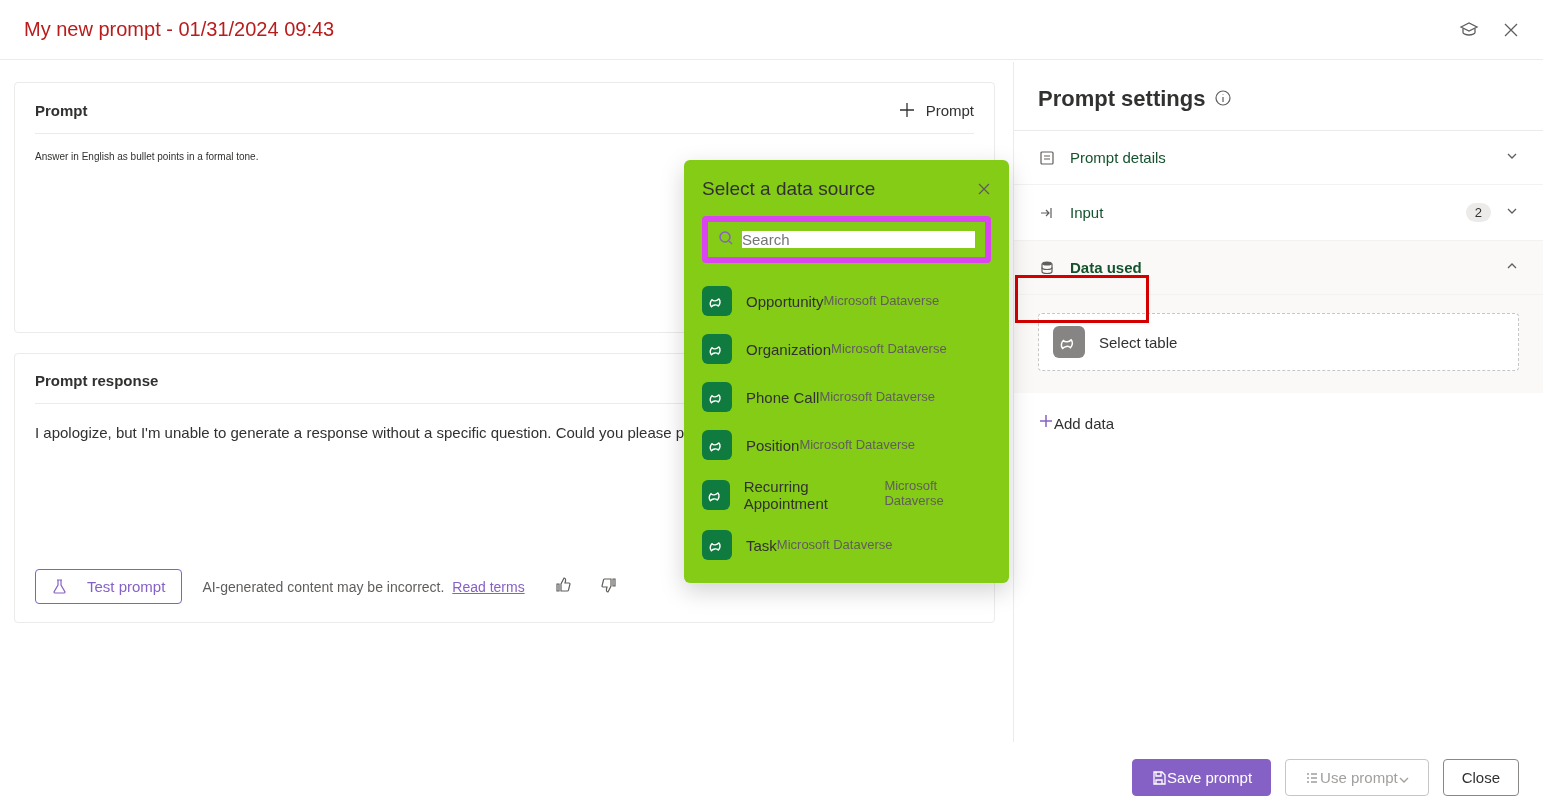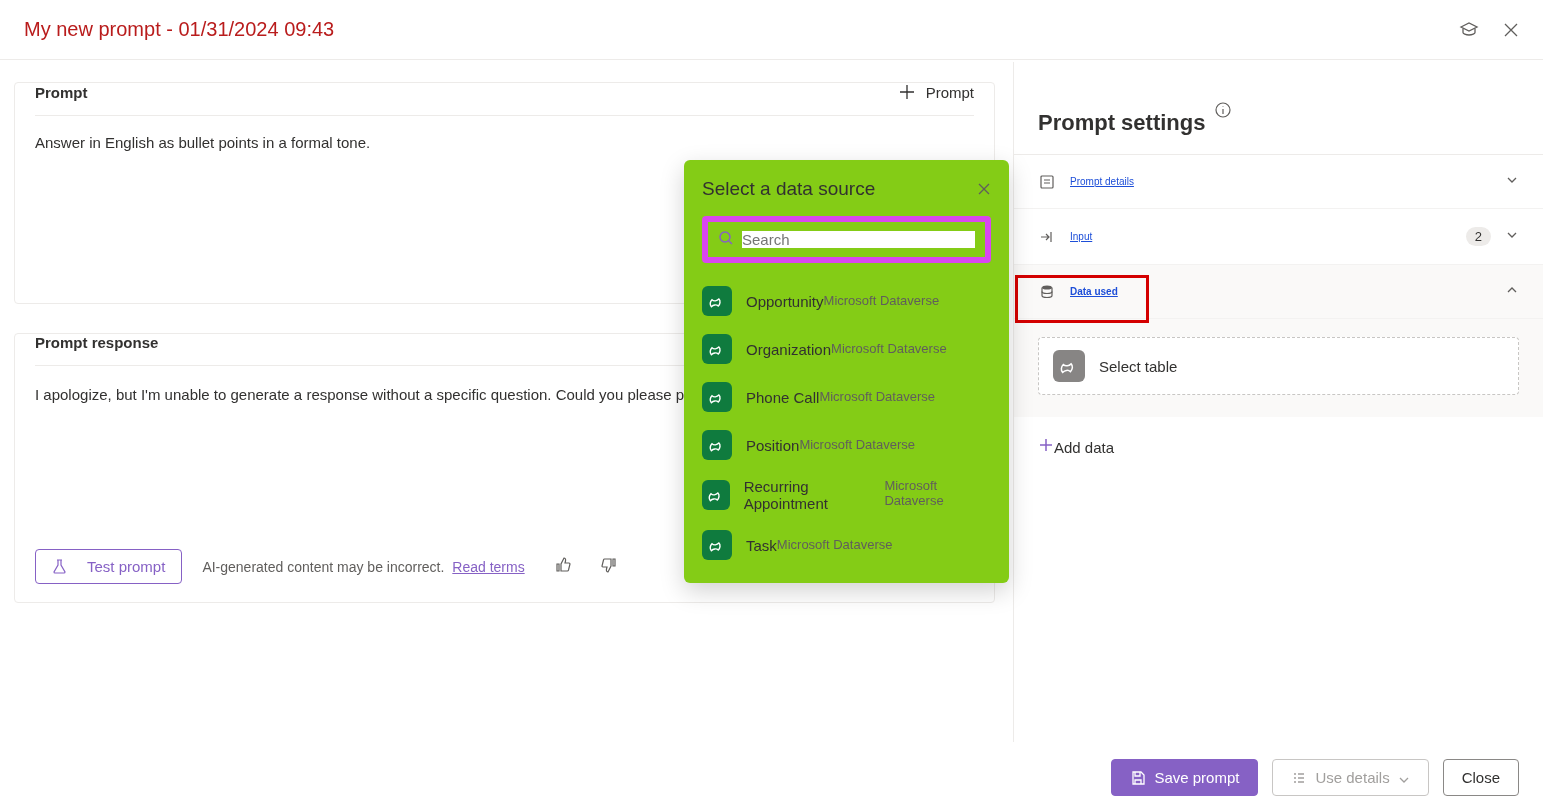--- a/index.html
+++ b/index.html
@@ -23,62 +23,62 @@
 .header-title { font-size: 20px; color: #b91c1c; }
 .header-actions { display: flex; gap: 24px; align-items: center; }
 .icon-btn { cursor: pointer; color: #605e5c; display:flex; align-items:center; justify-content:center; }
 
 .main { display: flex; position: absolute; top: 62px; bottom: 70px; left:0; right:0; }
 
 .left-col { flex: 1; padding: 20px 18px 20px 14px; overflow:hidden; }
 .card {
   border: 1px solid #edebe9;
   border-radius: 4px;
-  padding: 0 20px;
-  margin-bottom: 29px;
+  padding: 18px 20px;
+  margin-bottom: 20px;
   background:#fff;
 }
 .card-head { display:flex; align-items:center; justify-content:space-between; border-bottom:1px solid #edebe9; padding-bottom:14px; margin-bottom:16px; }
 .card-title { font-weight:600; font-size:15px; }
 .insert-btn { display:flex; align-items:center; gap:10px; font-size:15px; color:#323130; cursor:pointer; }
-.prompt-text { font-size:15px; color:#323130; line-height:1.4; padding-bottom:150px; }
+.prompt-text { font-size:10px; color:#323130; line-height:1.4; padding-bottom:150px; }
 .card-response { min-height:270px; position:relative; }
 .response-text { font-size:15px; color:#323130; padding-top:4px; }
 
 .card-footer { position:absolute; bottom:18px; left:20px; right:20px; display:flex; align-items:center; gap:20px; }
 .test-btn { border:1px solid #8661c5; color:#8661c5; background:#fff; border-radius:4px; padding:8px 16px; display:flex; align-items:center; gap:20px; font-size:15px; cursor:pointer; }
 .ai-disclaimer { color:#605e5c; font-size:14px; }
 .read-terms { color:#8661c5; text-decoration:underline; cursor:pointer; margin-left:4px; }
 .thumb { color:#605e5c; cursor:pointer; margin-left:10px; }
 
 .right-col { width: 530px; border-left:1px solid #edebe9; background:#fff; }
 .settings-header { display:flex; align-items:center; gap:10px; padding:24px 24px 18px 24px; border-bottom:1px solid #edebe9; }
-.settings-title { font-size:22px; font-weight:600;margin-top:24px; }
+.settings-title { font-size:22px; font-weight:600; }
 .info-icon { color:#605e5c; }
 
 .acc-item { display:flex; align-items:center; padding:18px 24px; border-bottom:1px solid #f3f2f1; cursor:pointer; gap:14px; }
-.acc-item .label { font-size:10px; color:#1d4ed8; flex:1;text-decoration:underline; }
+.acc-item .label { font-size:15px; color:#14532d; flex:1; }
 .acc-item.active { background:#faf9f8; }
 .acc-item .badge { background:#edebe9; border-radius:10px; padding:2px 9px; font-size:13px; color:#323130; }
 .acc-item .chev { color:#605e5c; margin-left:auto; }
 .acc-icon { width:18px; display:flex; align-items:center; justify-content:center; color:#605e5c; }
 
 .highlight-box { border:3px solid #d40000; position:absolute; pointer-events:none; }
 
 .data-used-body { background:#faf9f8; padding:18px 24px 22px 24px; }
 .select-table { border:1px dashed #c8c6c4; border-radius:4px; padding:12px 14px; display:flex; align-items:center; gap:14px; background:#fff; cursor:pointer; }
 .select-table-icon { width:32px; height:32px; background:#878584; border-radius:6px; display:flex; align-items:center; justify-content:center; color:#fff; }
 .select-table-text { font-size:15px; color:#323130; }
 
 .add-data { display:flex; align-items:center; padding:20px 24px; cursor:pointer; }
 .add-data .plus { color:#8661c5; font-size:18px; }
 .add-data .text { font-size:15px; color:#323130; }
 
 .footer { position:absolute; bottom:0; left:0; right:0; padding:16px 24px; display:flex; justify-content:flex-end; gap:14px; background:#fff; }
-.btn { border-radius:4px; padding:9px 18px; font-size:15px; cursor:pointer; display:flex; align-items:flex-end; gap:8px; }
+.btn { border-radius:4px; padding:9px 18px; font-size:15px; cursor:pointer; display:flex; align-items:flex-end; }
 .btn-primary { background:#8661c5; color:#fff; border:1px solid #8661c5; }
 .btn-secondary { background:#fff; border:1px solid #c8c6c4; color:#a19f9d; }
 .btn-default { background:#fff; border:1px solid #8a8886; color:#323130; }
 
 .popover {
   position:absolute; top:160px; left:684px; width:325px;
   background:#84cc16; border-radius:6px; box-shadow:0 8px 24px rgba(0,0,0,0.18);
   padding:18px 18px 14px 18px; z-index:100;
 }
 .popover-head { display:flex; align-items:center; justify-content:space-between; margin-bottom:16px; }
@@ -333,21 +333,21 @@
     <svg width="16" height="16" viewBox="0 0 16 16" fill="none" stroke="#fff" stroke-width="1.3">
         <path d="M3 2h8l3 3v9H3V2z"></path>
         <path d="M5 2v4h5V2M5 14v-4h6v4"></path>
       </svg>
     <span>Save prompt</span>
   </button>
   <button class="btn btn-secondary">
     <svg width="16" height="16" viewBox="0 0 16 16" fill="none" stroke="#a19f9d" stroke-width="1.3">
         <path d="M3 4h2M3 8h2M3 12h2M7 4h6M7 8h6M7 12h6"></path>
       </svg>
-    <span>Use details</span>
+    <span>Use prompt</span>
     <svg width="12" height="12" viewBox="0 0 12 12" stroke="#a19f9d" stroke-width="1.3" fill="none">
         <path d="M2 4l4 4 4-4"></path>
       </svg>
   </button>
   <button class="btn btn-default">
     <span>Close</span>
   </button>
 </div>
 
 </body></html>

